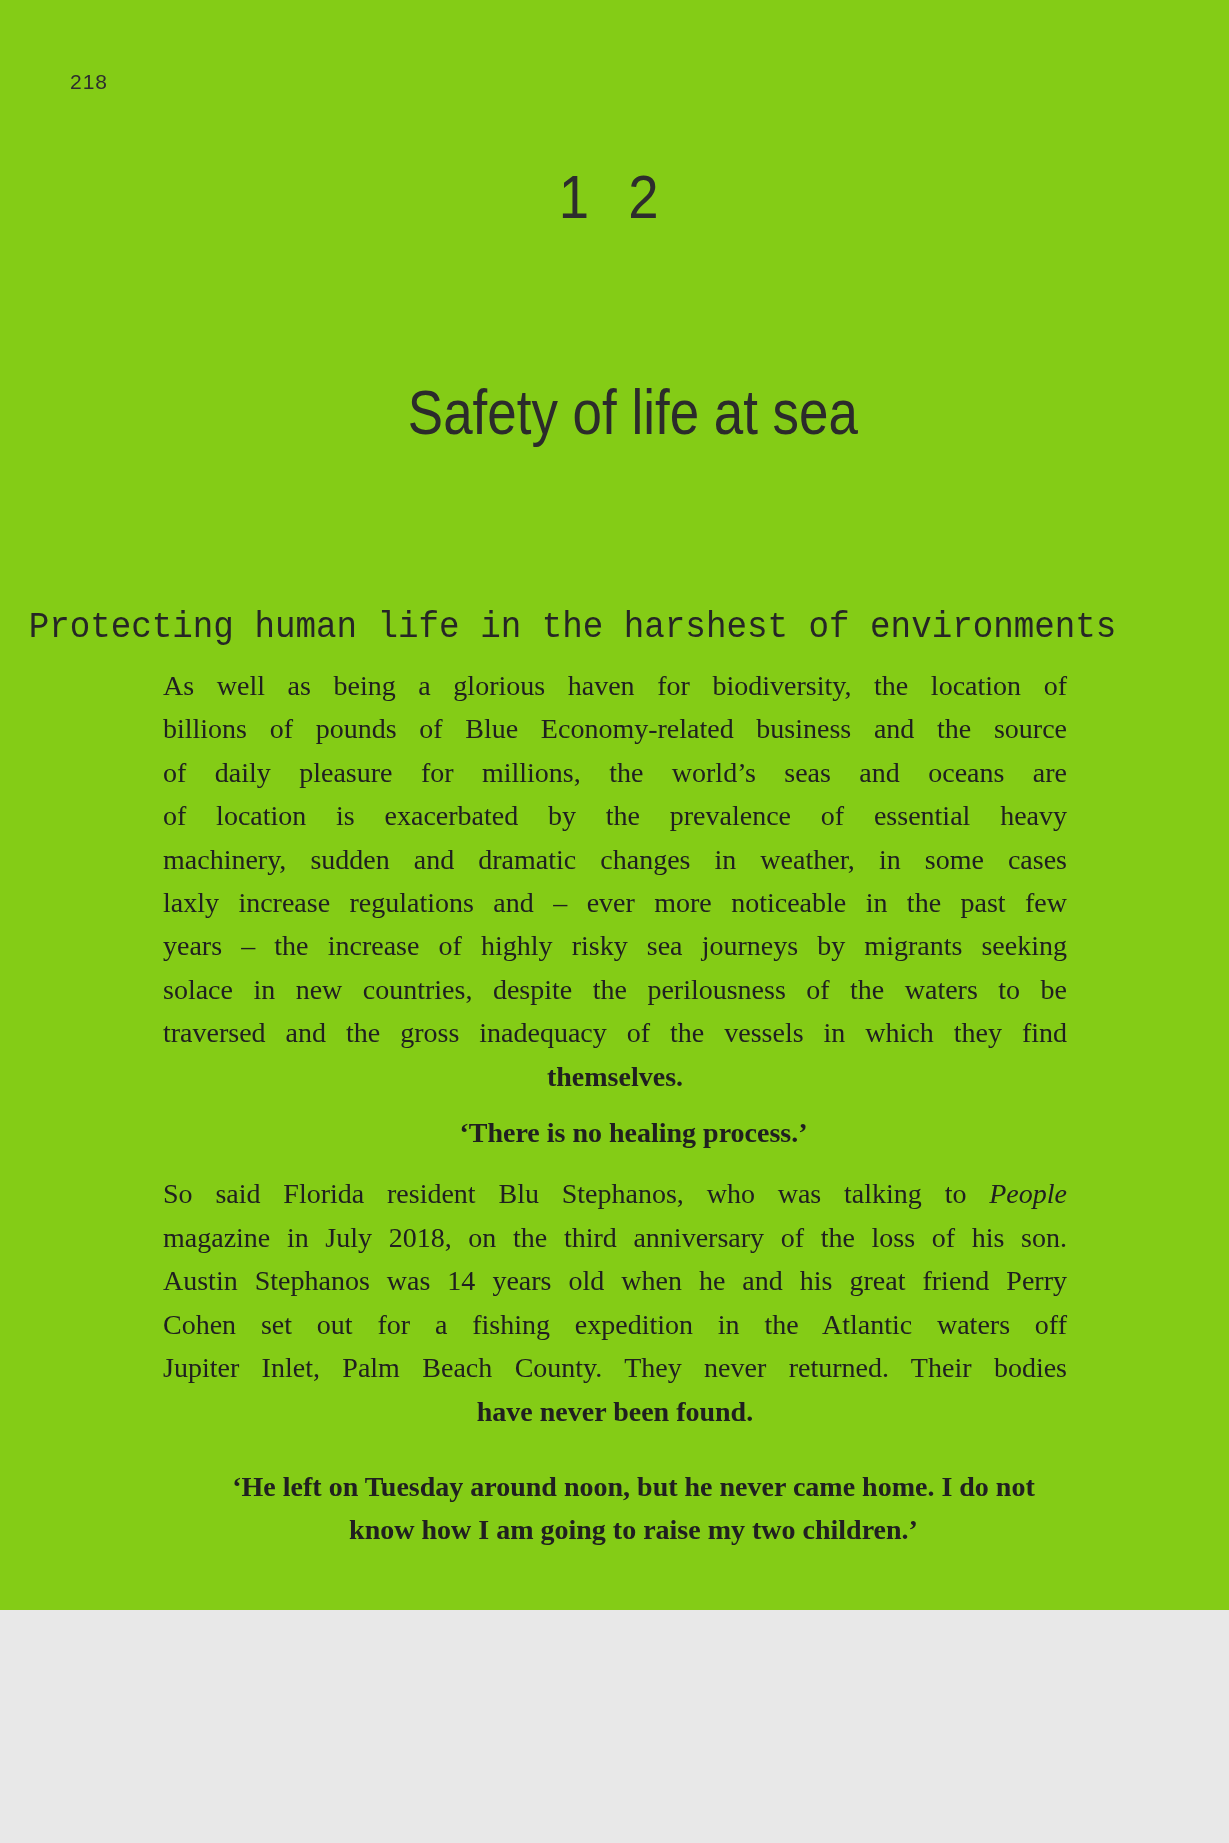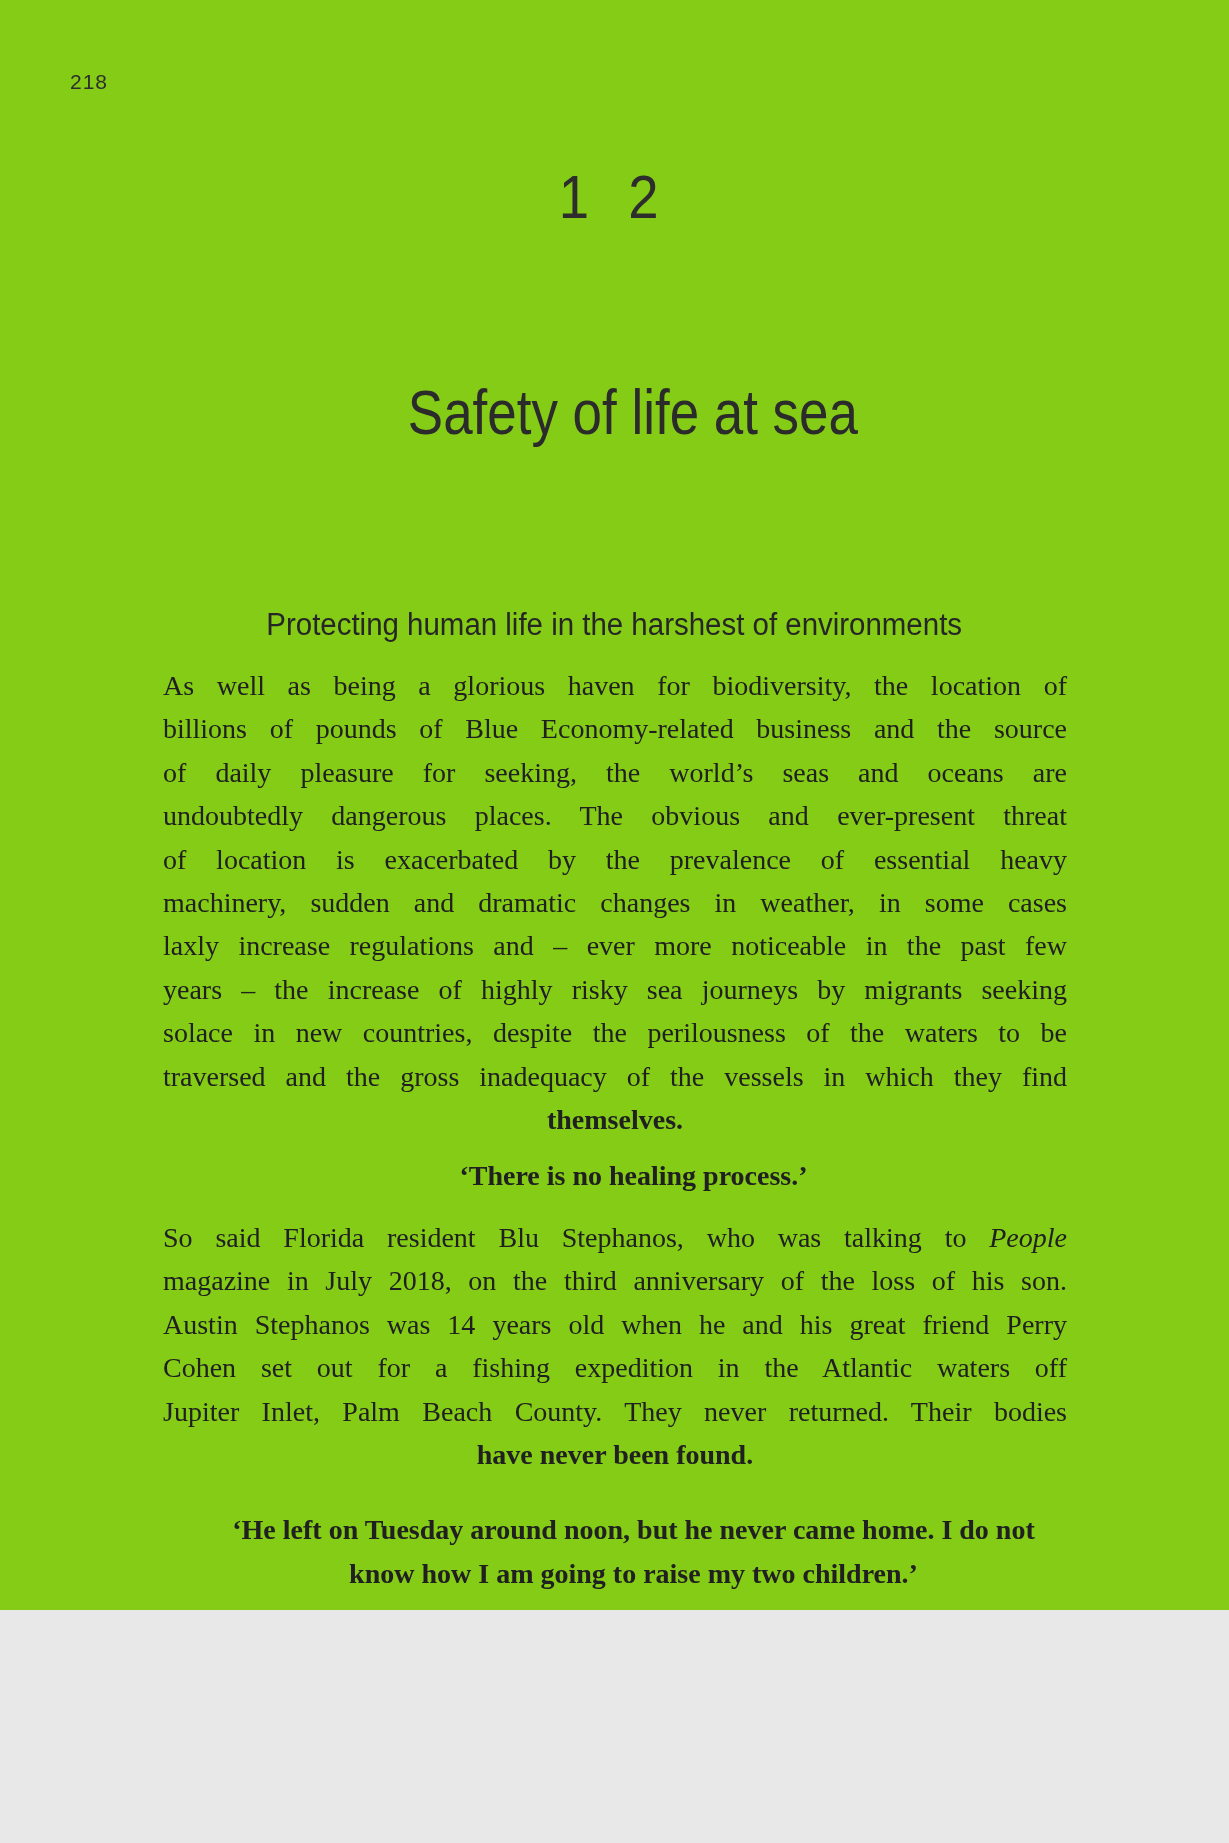--- a/index.html
+++ b/index.html
@@ -32,24 +32,24 @@
     text-align:center;
     font-family:"Liberation Sans", sans-serif;
     font-weight:300;
     font-size:63px;line-height:1;
     color:#2b2b2b;
     margin-left:18px;
   }
   .chapter-title > span{display:inline-block;transform:scaleX(0.84);}
   .section-heading{
     position:absolute;top:606px;left:0;width:100%;
-    text-align:center;
-    font-family:Liberation Sans, sans-serif;
+    text-align:left;
+    font-family:Liberation Mono, monospace;
     font-weight:400;
-    font-size:31px;line-height:1.2;
+    font-size:36px;line-height:1.2;
     color:#262626;
   }
   .section-heading > span{display:inline-block;transform:scaleX(0.95);}
   .body-block{
     position:absolute;left:163px;top:664px;width:904px;
     font-size:28px;line-height:43.4px;
     color:#202020;
   }
   .jline{text-align:justify;text-align-last:justify;}
   .lline{text-align:center;font-weight:bold;}
@@ -87,22 +87,21 @@
 
   <div class="section-heading">
     <span>Protecting human life in the harshest of environments</span>
   </div>
 
   <div class="body-block">
 
     <div class="para1">
       <div class="jline">As well as being a glorious haven for biodiversity, the location of</div>
       <div class="jline">billions of pounds of Blue Economy-related business and the source</div>
-      <div class="jline">of daily pleasure for seeking, the world’s seas and oceans are</div>
-      <div class="jline">undoubtedly dangerous places. The obvious and ever-present threat</div>
+      <div class="jline">of daily pleasure for millions, the world’s seas and oceans are</div>
       <div class="jline">of location is exacerbated by the prevalence of essential heavy</div>
       <div class="jline">machinery, sudden and dramatic changes in weather, in some cases</div>
       <div class="jline">laxly increase regulations and – ever more noticeable in the past few</div>
       <div class="jline">years – the increase of highly risky sea journeys by migrants seeking</div>
       <div class="jline">solace in new countries, despite the perilousness of the waters to be</div>
       <div class="jline">traversed and the gross inadequacy of the vessels in which they find</div>
       <div class="lline">themselves.</div>
     </div>
 
     <div class="quote">

